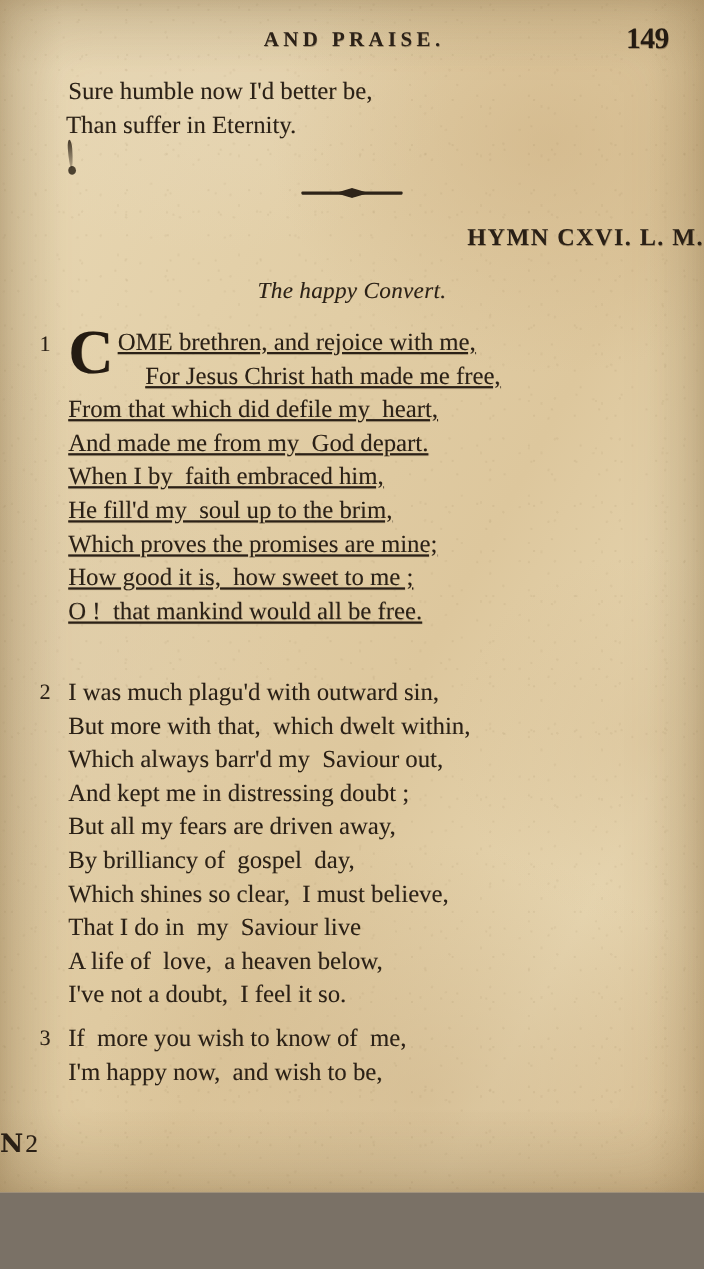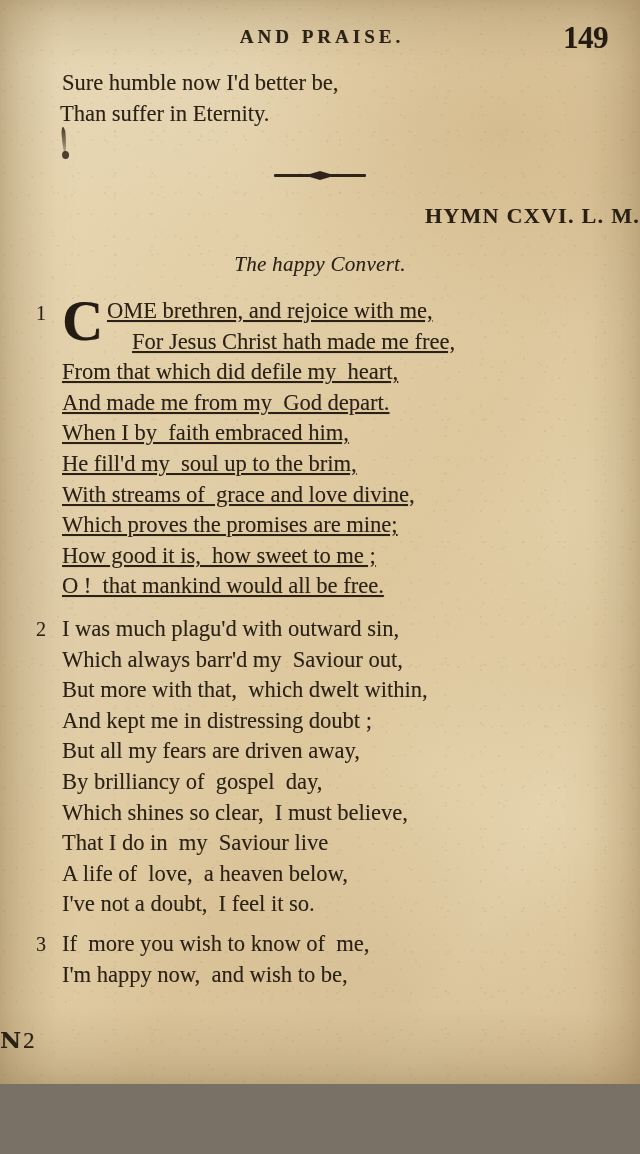--- a/index.html
+++ b/index.html
@@ -81,21 +81,21 @@
     font-weight: bold;
     letter-spacing: 4.0px;
     text-indent: 4px;
     color: #2c2218;
     text-shadow: 0.4px 0.3px 0 rgba(60,44,24,.35);
   }
   .runhead-folio {
     position: absolute;
     right: 32px;
     top: -6px;
-    font-size: 31px;
+    font-size: 27px;
     font-weight: bold;
     letter-spacing: -0.5px;
     color: #241b12;
     text-shadow: 0.5px 0.4px 0 rgba(60,44,24,.35);
   }
 
   
   .verse-line {
     font-size: 22.5px;
     line-height: 30.6px;
@@ -269,33 +269,32 @@
     <div class="stanza stanza-1">
       <div class="stanza-num">1</div>
       <div class="dropcap">C</div>
       <div class="lines">
         <div class="verse-line l1">OME brethren, and rejoice with me,</div>
         <div class="verse-line l2">For Jesus Christ hath made me free,</div>
         <div class="verse-line">From that which did defile my  heart,</div>
         <div class="verse-line">And made me from my  God depart.</div>
         <div class="verse-line">When I by  faith embraced him,</div>
         <div class="verse-line">He fill'd my  soul up to the brim,</div>
-        <div class="verse-line">With streams of  grace and love divine,</div>
         <div class="verse-line">Which proves the promises are mine;</div>
         <div class="verse-line">How good it is,  how sweet to me ;</div>
         <div class="verse-line">O !  that mankind would all be free.</div>
       </div>
     </div>
 
     <div class="stanza stanza-2">
       <div class="stanza-num">2</div>
       <div class="lines">
         <div class="verse-line">I was much plagu'd with outward sin,</div>
+        <div class="verse-line">But more with that,  which dwelt within,</div>
         <div class="verse-line">Which always barr'd my  Saviour out,</div>
-        <div class="verse-line">But more with that,  which dwelt within,</div>
         <div class="verse-line">And kept me in distressing doubt ;</div>
         <div class="verse-line">But all my fears are driven away,</div>
         <div class="verse-line">By brilliancy of  gospel  day,</div>
         <div class="verse-line">Which shines so clear,  I must believe,</div>
         <div class="verse-line">That I do in  my  Saviour live</div>
         <div class="verse-line">A life of  love,  a heaven below,</div>
         <div class="verse-line">I've not a doubt,  I feel it so.</div>
       </div>
     </div>
 

